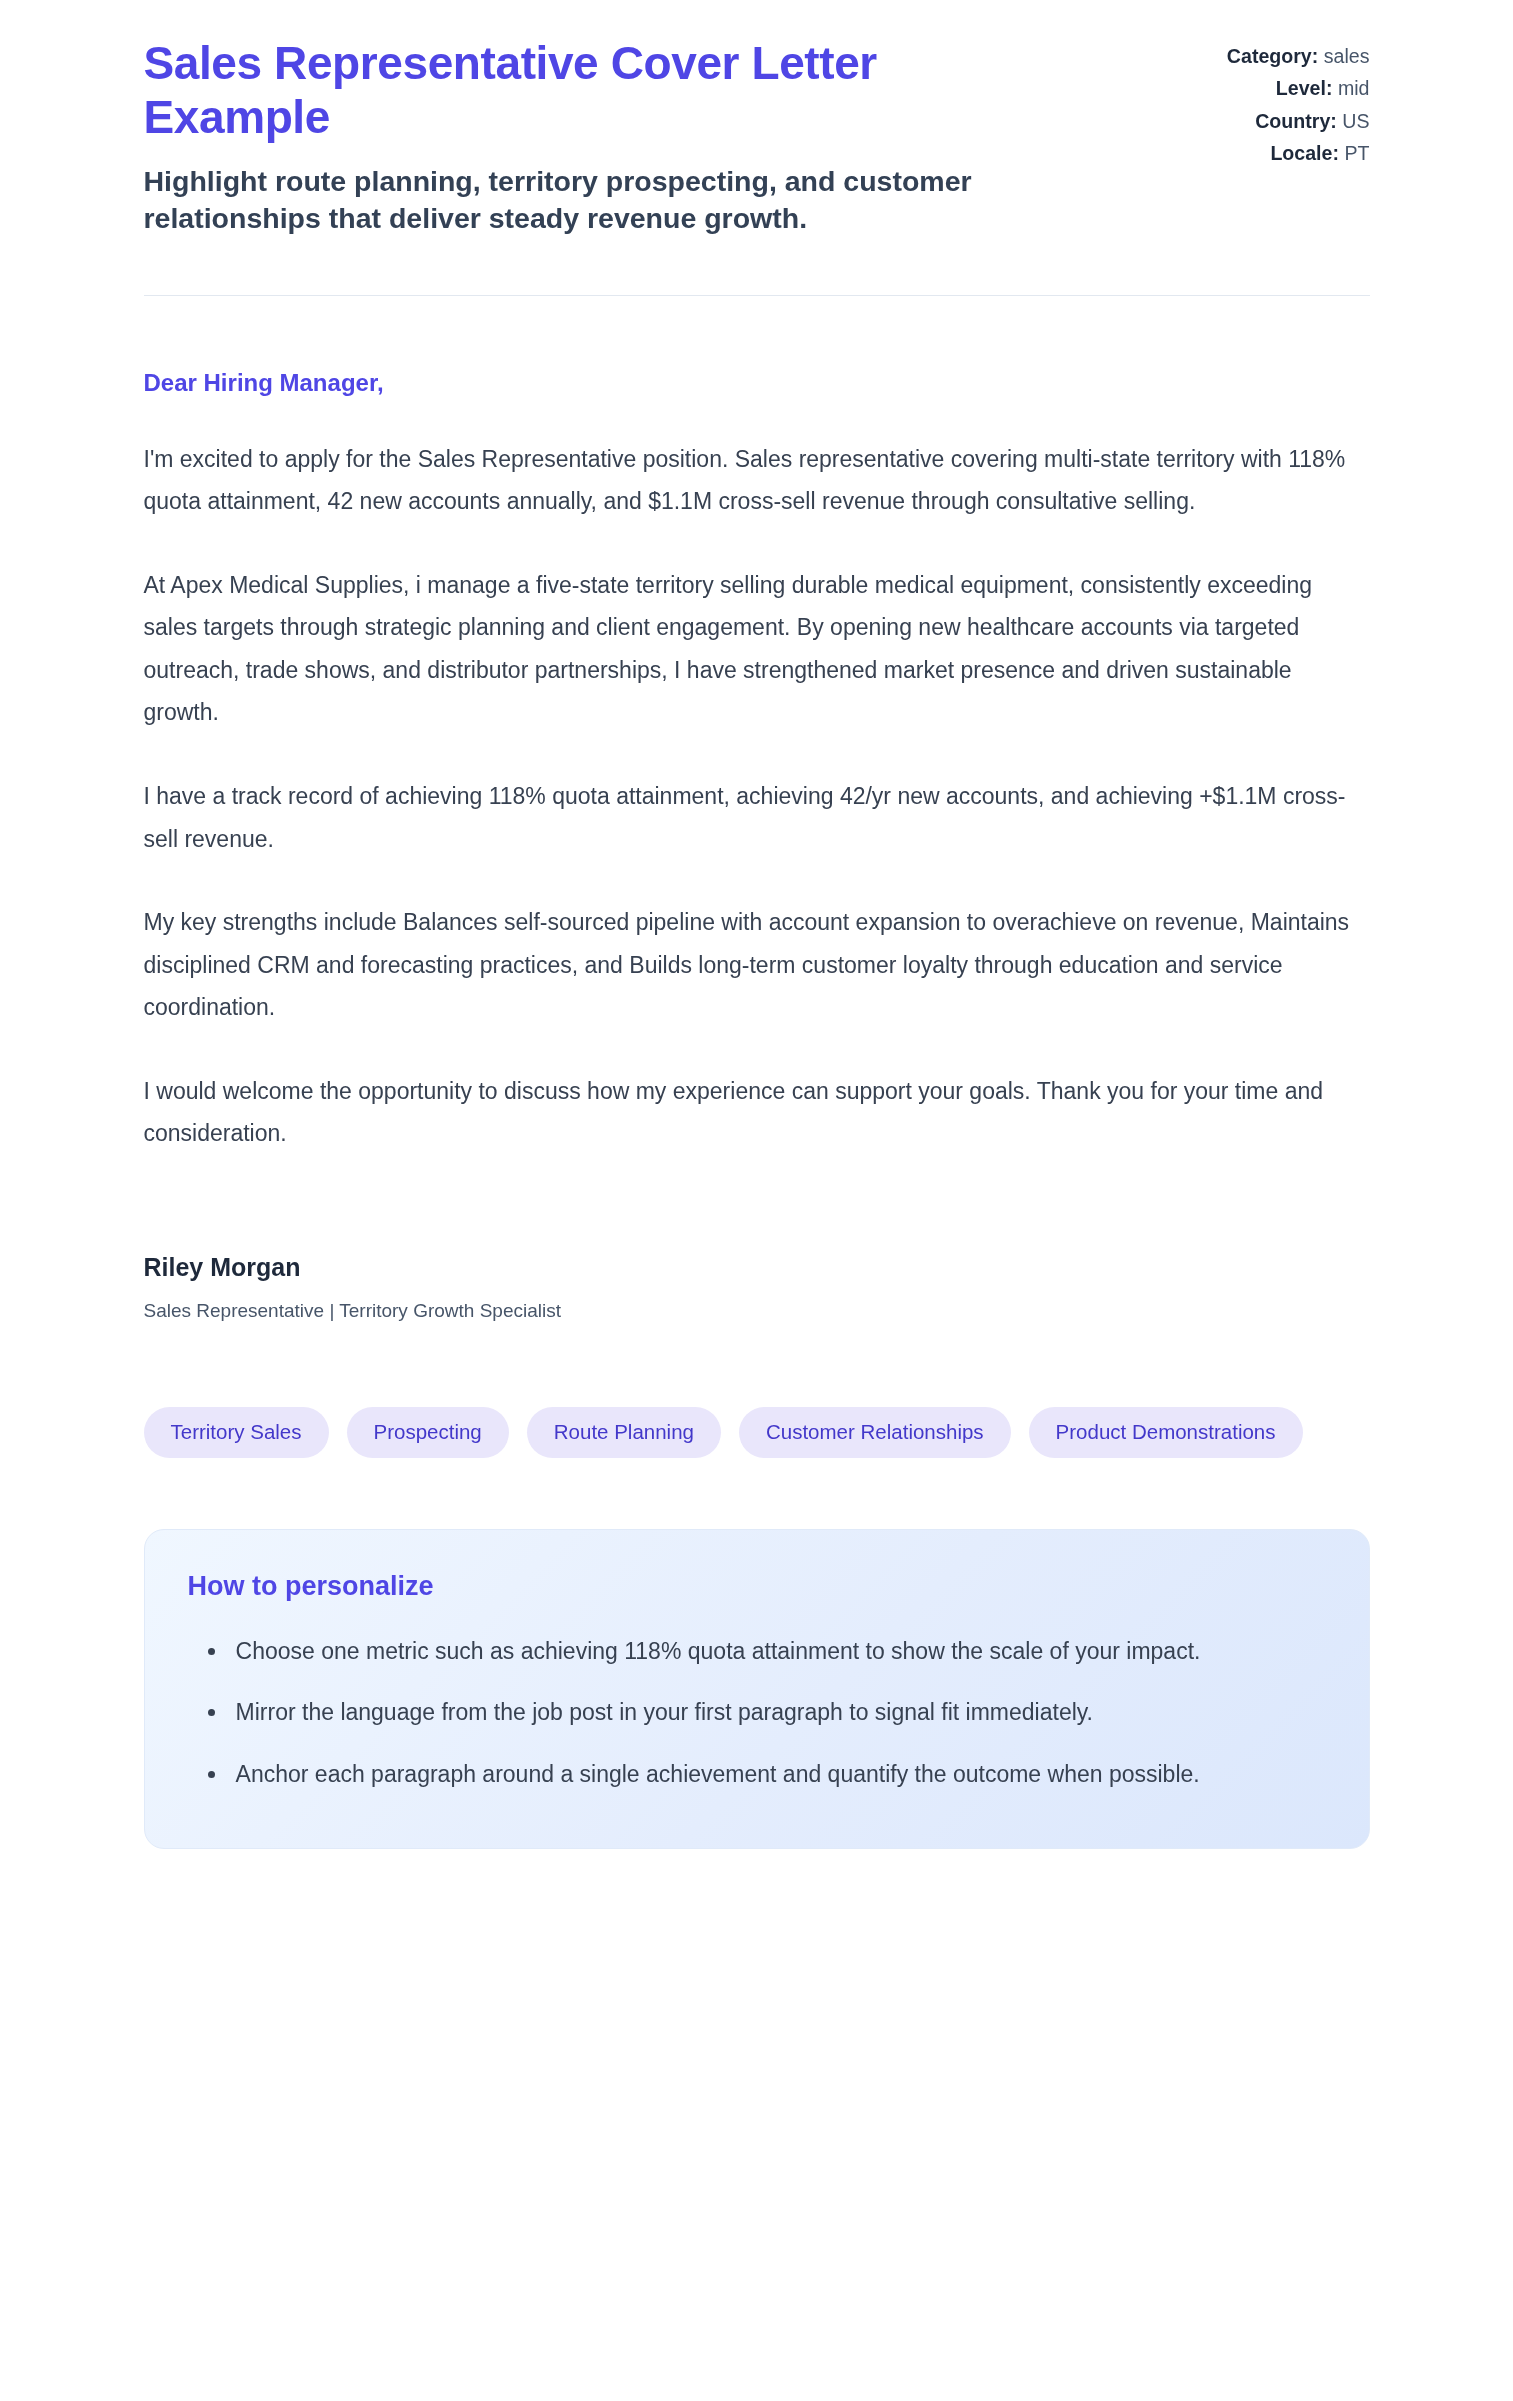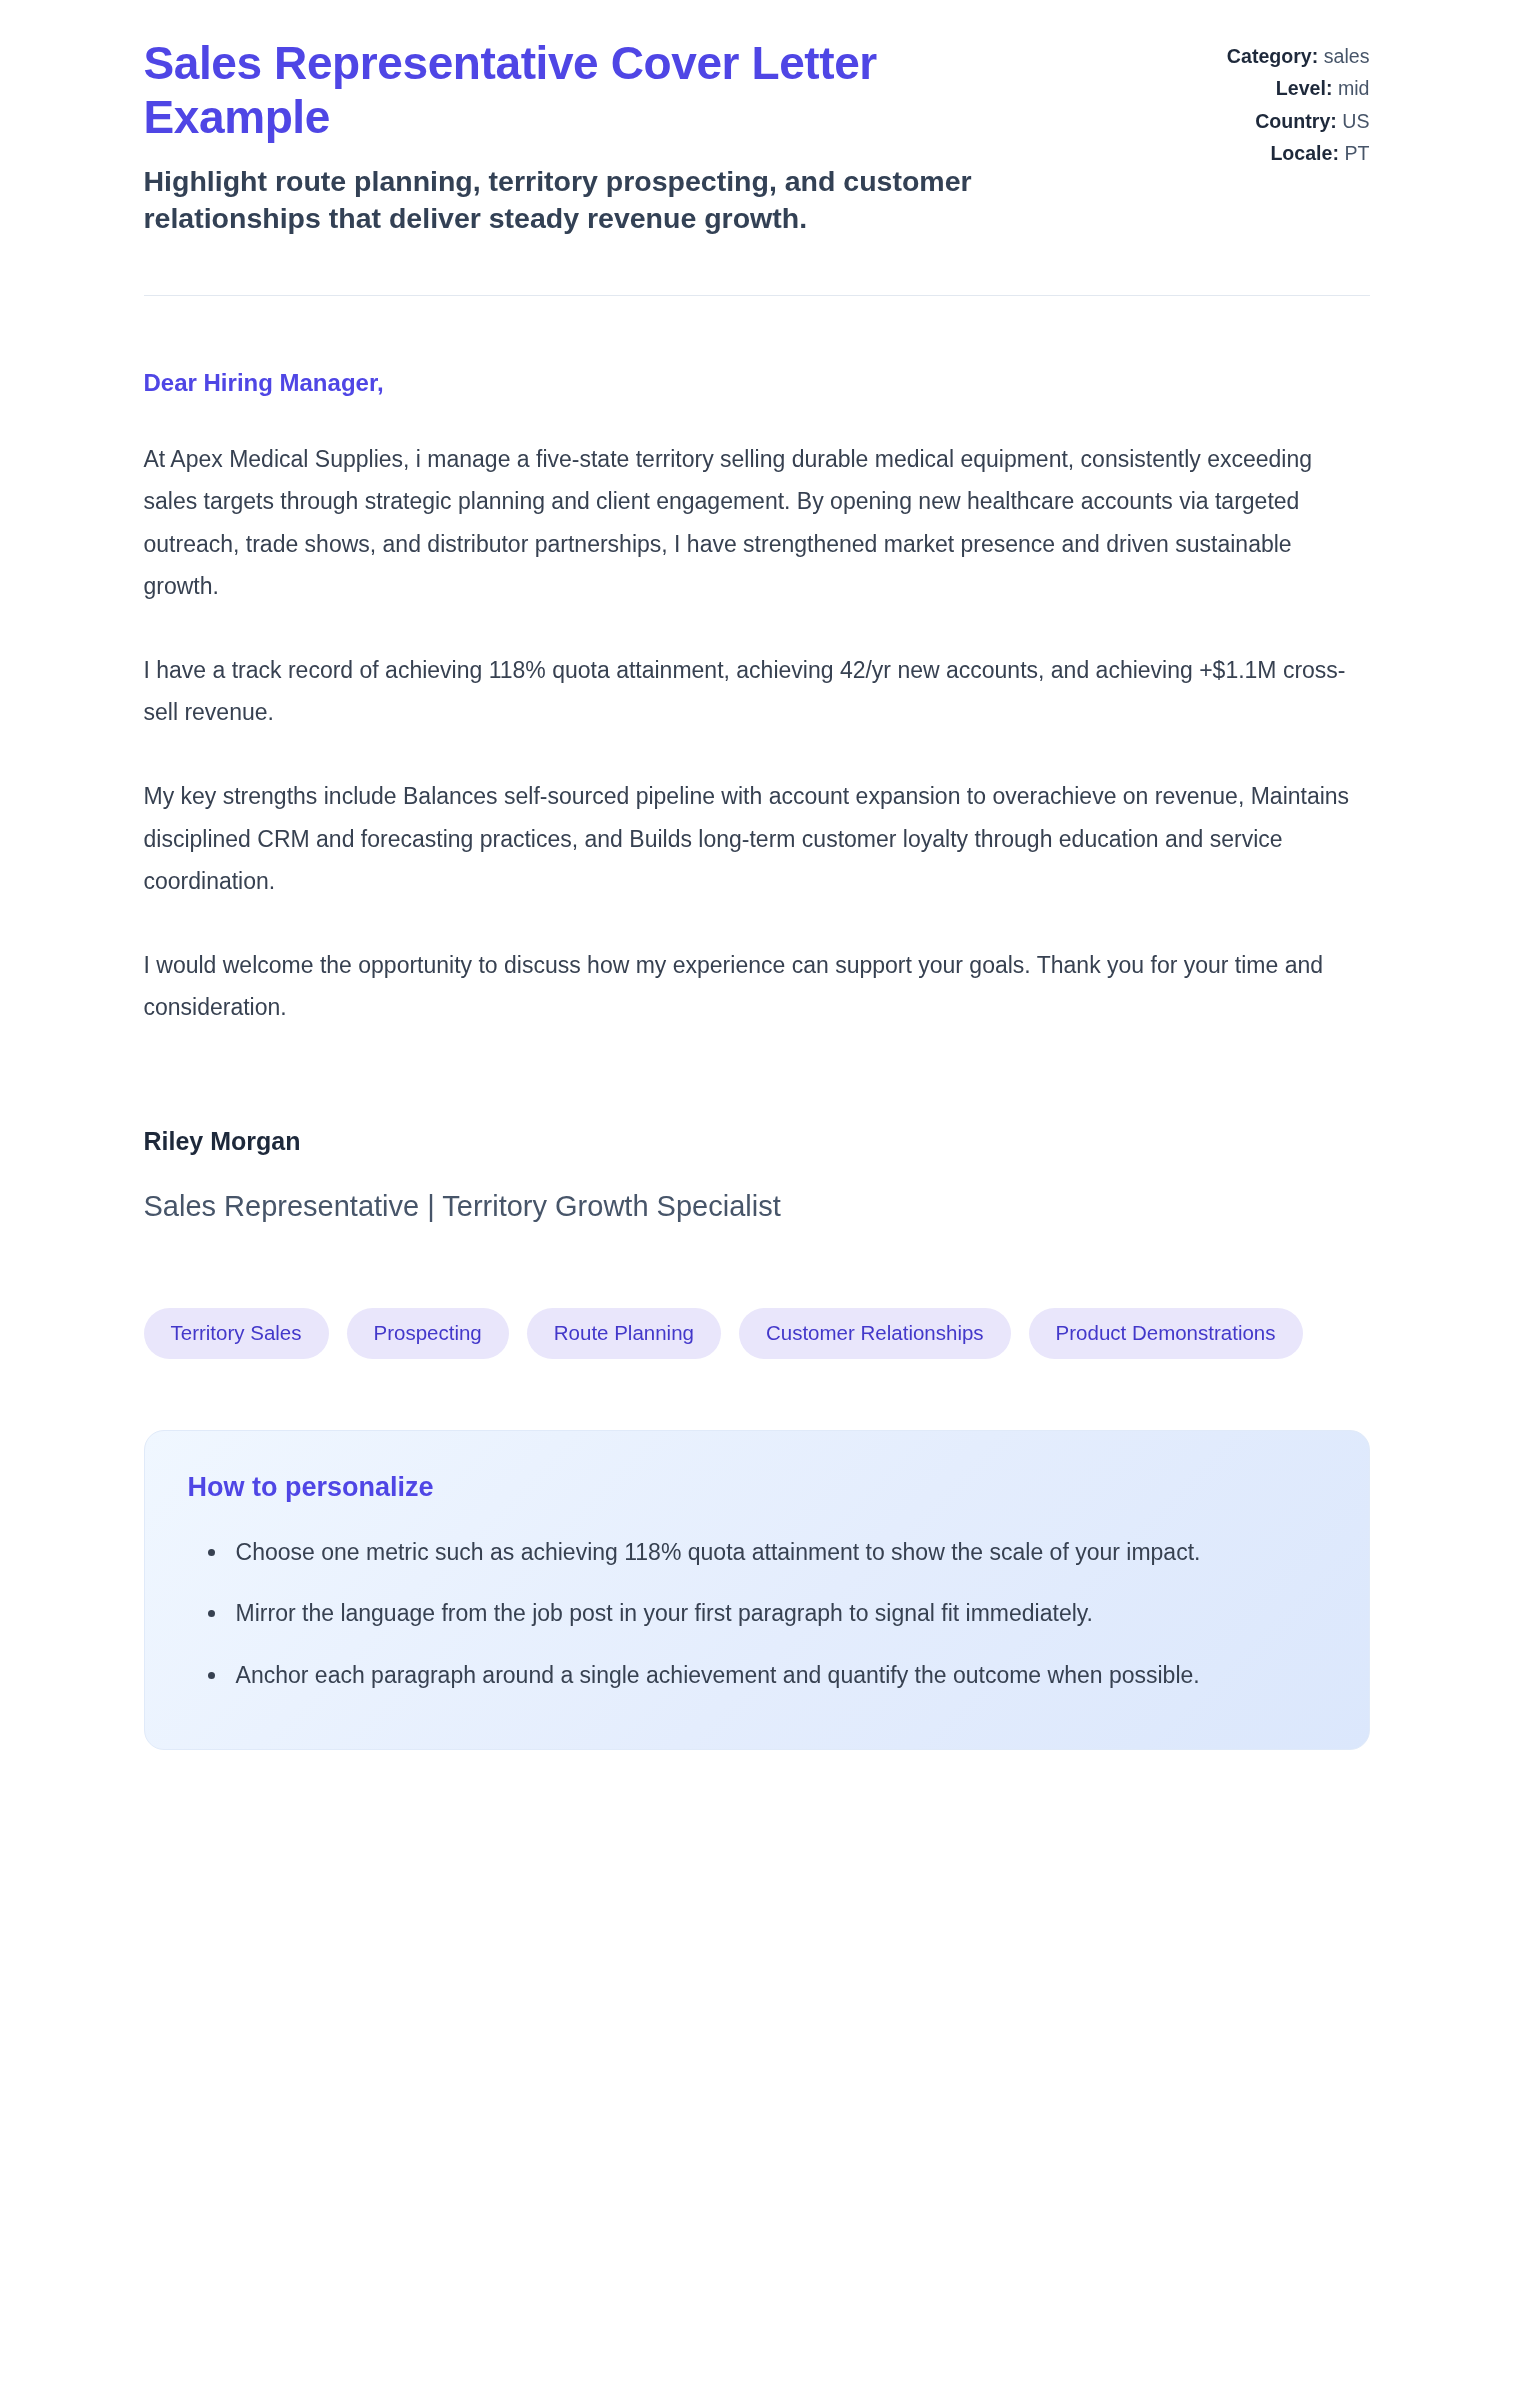--- a/index.html
+++ b/index.html
@@ -31,21 +31,21 @@
   .meta-row { margin-bottom: 1.8px; }
   .meta-label { font-weight: 700; color: #1e293b; }
 
   .divider { border: none; border-top: 0.9px solid #e2e8f0; margin-top: 57px; }
 
   
   .salutation { margin-top: 73px; font-size: 24px; font-weight: 700; color: #4f46e5; }
   .para { margin-top: 41px; font-size: 23px; line-height: 1.85; color: #374151; }
   .signature { margin-top: 98px; }
   .sig-name { font-size: 25px; font-weight: 700; color: #1e293b; }
-  .sig-title { margin-top: 34px; font-size: 29px; color: #475569; }
+  .sig-title { margin-top: 18px; font-size: 19px; color: #475569; }
 
   
   .tags { margin-top: 85px; display: flex; flex-wrap: wrap; gap: 18px; }
   .tag {
     display: inline-block; padding: 13.4px 27px; border-radius: 889px;
     background: #e9e6fb; color: #4338ca; font-size: 20.5px; line-height: 1.2;
     white-space: nowrap;
   }
 
   
@@ -90,20 +90,21 @@
         <span class="meta-label">Locale:</span>
         <span class="meta-value">PT</span>
       </div>
     </aside>
   </header>
 
   <hr class="divider">
 
   <section class="letter">
     <p class="salutation">Dear Hiring Manager,</p>
+    <p class="para">I'm excited to apply for the Sales Representative position. Sales representative covering multi-state territory with 118% quota attainment, 42 new accounts annually, and $1.1M cross-sell revenue through consultative selling.</p>
     <p class="para">At Apex Medical Supplies, i manage a five-state territory selling durable medical equipment, consistently exceeding sales targets through strategic planning and client engagement. By opening new healthcare accounts via targeted outreach, trade shows, and distributor partnerships, I have strengthened market presence and driven sustainable growth.</p>
     <p class="para">I have a track record of achieving 118% quota attainment, achieving 42/yr new accounts, and achieving +$1.1M cross-sell revenue.</p>
     <p class="para">My key strengths include Balances self-sourced pipeline with account expansion to overachieve on revenue, Maintains disciplined CRM and forecasting practices, and Builds long-term customer loyalty through education and service coordination.</p>
     <p class="para">I would welcome the opportunity to discuss how my experience can support your goals. Thank you for your time and consideration.</p>
 
     <div class="signature">
       <p class="sig-name">Riley Morgan</p>
       <p class="sig-title">Sales Representative | Territory Growth Specialist</p>
     </div>
   </section>

